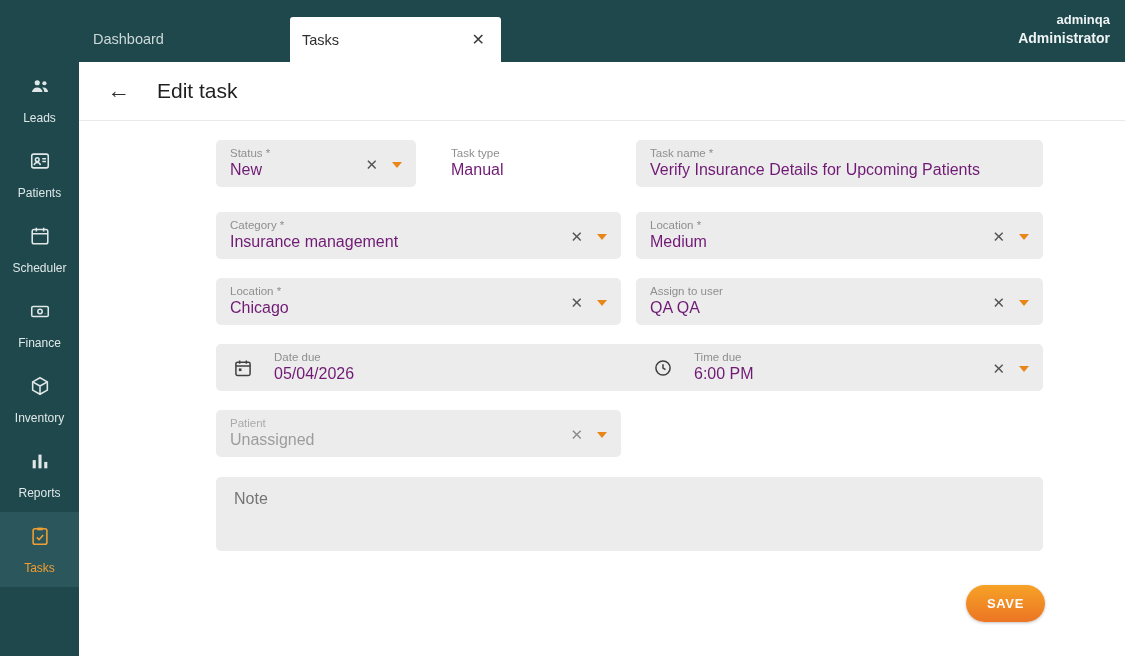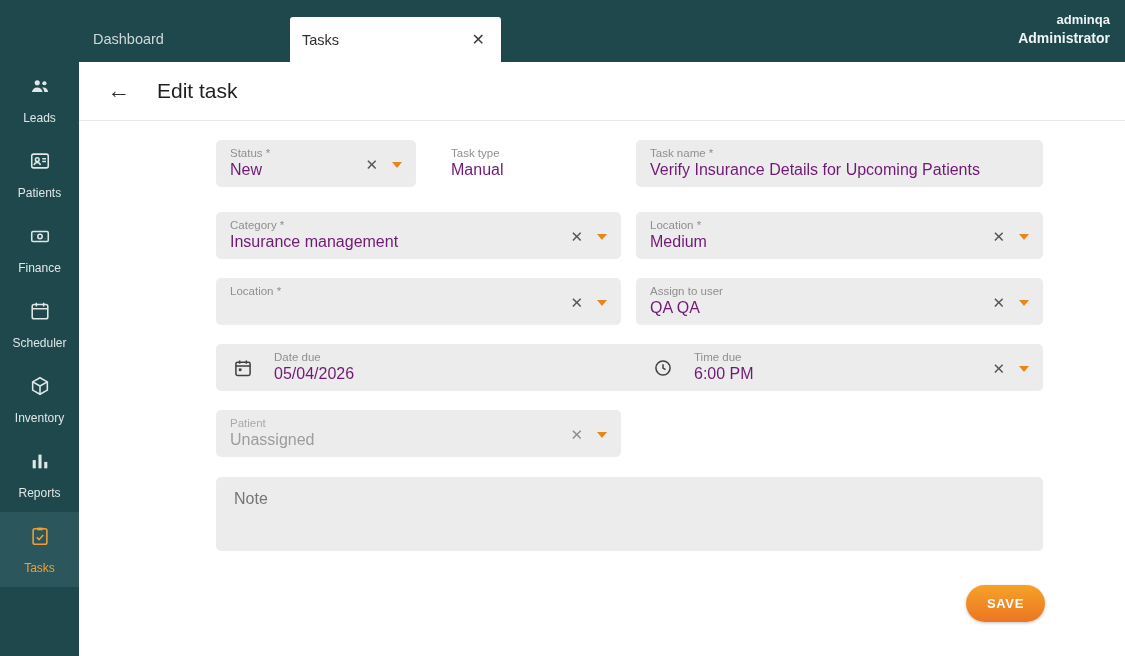--- a/index.html
+++ b/index.html
@@ -153,36 +153,36 @@
           <path d="M5.5 16.5c.6-1.9 2-2.8 3.5-2.8s2.9.9 3.5 2.8"></path>
           <path d="M14.5 9.5h4M14.5 12.5h4"></path>
         </svg>
     </span>
     <span class="slabel">Patients</span>
   </div>
 
   <div class="side-item">
     <span class="sicon">
       <svg viewBox="0 0 24 24" fill="none" stroke="currentColor" stroke-width="1.7">
+          <rect x="3.5" y="5" width="17" height="15.5" rx="2"></rect>
+          <path d="M3.5 9.5h17M8 3v4M16 3v4"></path>
+        </svg>
+    </span>
+    <span class="slabel">Scheduler</span>
+  </div>
+
+  <div class="side-item">
+    <span class="sicon">
+      <svg viewBox="0 0 24 24" fill="none" stroke="currentColor" stroke-width="1.7">
           <rect x="3" y="7" width="18" height="11" rx="1.5"></rect>
           <circle cx="12" cy="12.5" r="2.4"></circle>
           <path d="M6.2 10.2v.1M17.8 14.8v.1"></path>
         </svg>
     </span>
     <span class="slabel">Finance</span>
-  </div>
-
-  <div class="side-item">
-    <span class="sicon">
-      <svg viewBox="0 0 24 24" fill="none" stroke="currentColor" stroke-width="1.7">
-          <rect x="3.5" y="5" width="17" height="15.5" rx="2"></rect>
-          <path d="M3.5 9.5h17M8 3v4M16 3v4"></path>
-        </svg>
-    </span>
-    <span class="slabel">Scheduler</span>
   </div>
 
   <div class="side-item">
     <span class="sicon">
       <svg viewBox="0 0 24 24" fill="none" stroke="currentColor" stroke-width="1.7">
           <path d="M12 3l8 4.5v9L12 21l-8-4.5v-9z"></path>
           <path d="M4 7.5l8 4.5 8-4.5M12 12v9"></path>
         </svg>
     </span>
     <span class="slabel">Inventory</span>
@@ -245,20 +245,21 @@
 
   <div class="field" style="left:557px;top:150px;width:407px;">
     <span class="flabel">Location *</span>
     <span class="fvalue">Medium</span>
     <span class="clear-x">✕</span>
     <span class="caret"></span>
   </div>
 
   <div class="field" style="left:137px;top:216px;width:405px;">
     <span class="flabel">Location *</span>
+    <span class="fvalue">Chicago</span>
     <span class="clear-x">✕</span>
     <span class="caret"></span>
   </div>
 
   <div class="field" style="left:557px;top:216px;width:407px;">
     <span class="flabel">Assign to user</span>
     <span class="fvalue">QA QA</span>
     <span class="clear-x">✕</span>
     <span class="caret"></span>
   </div>

